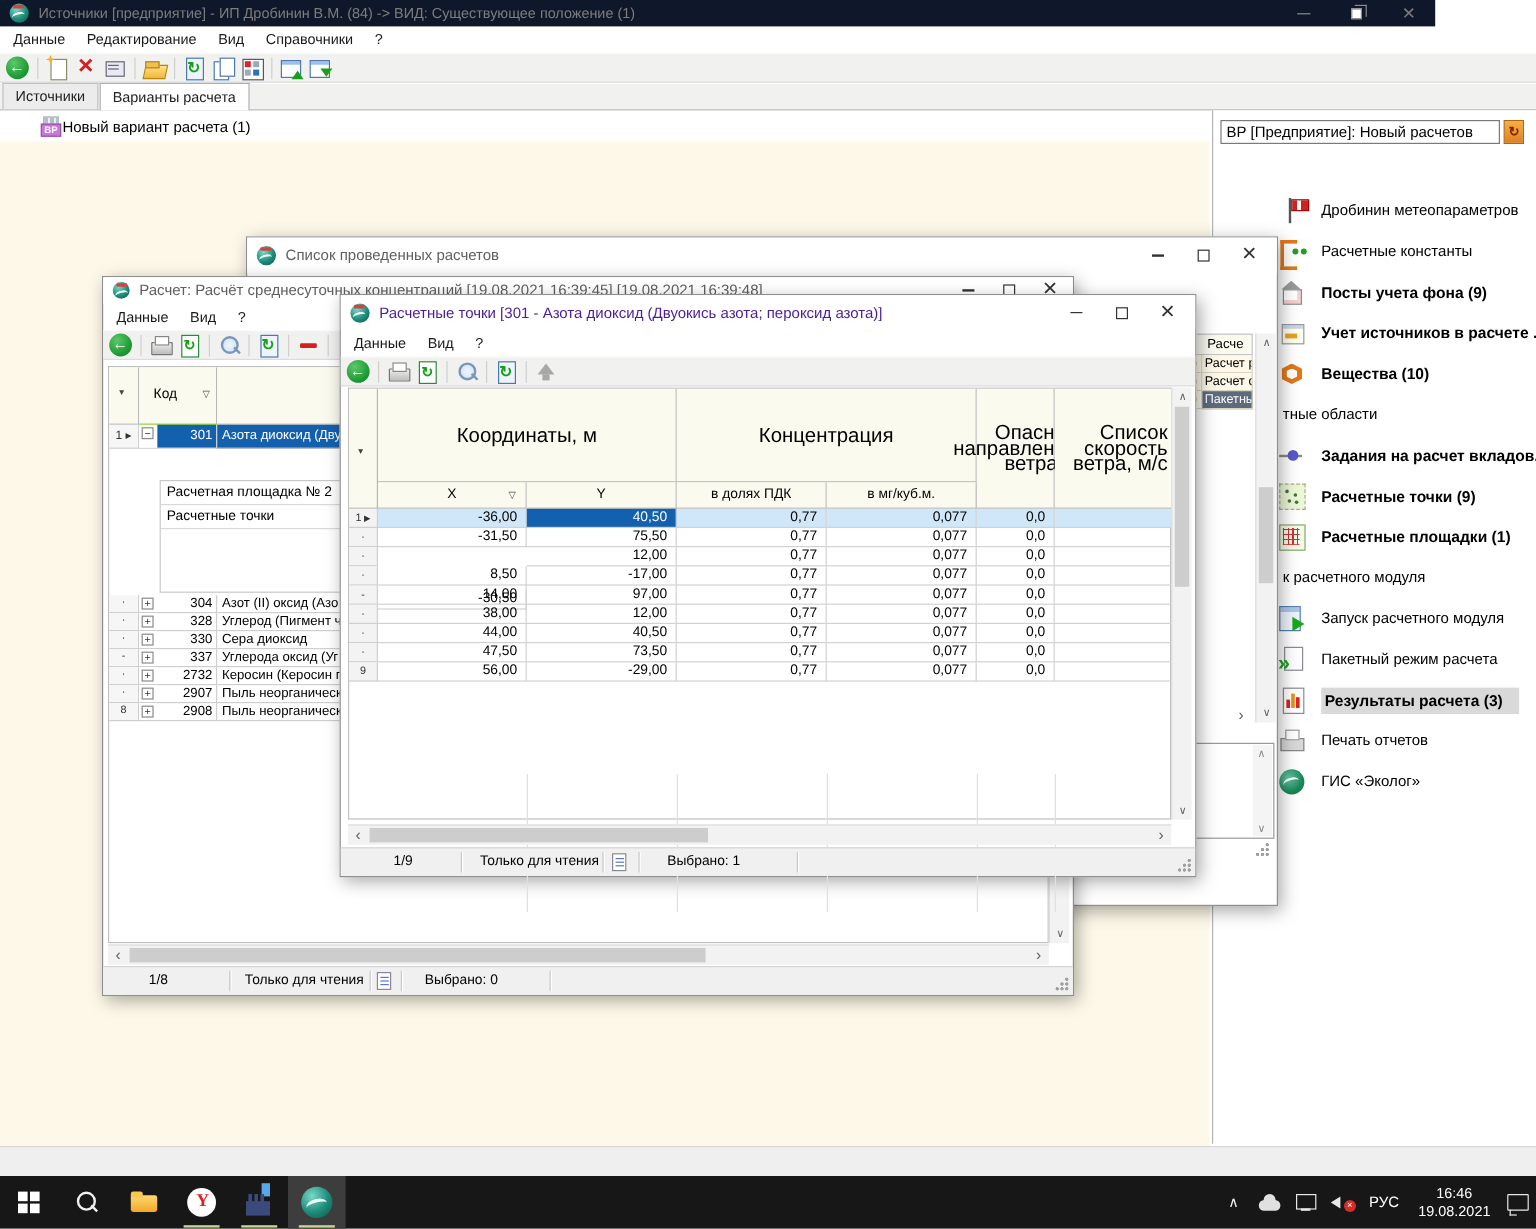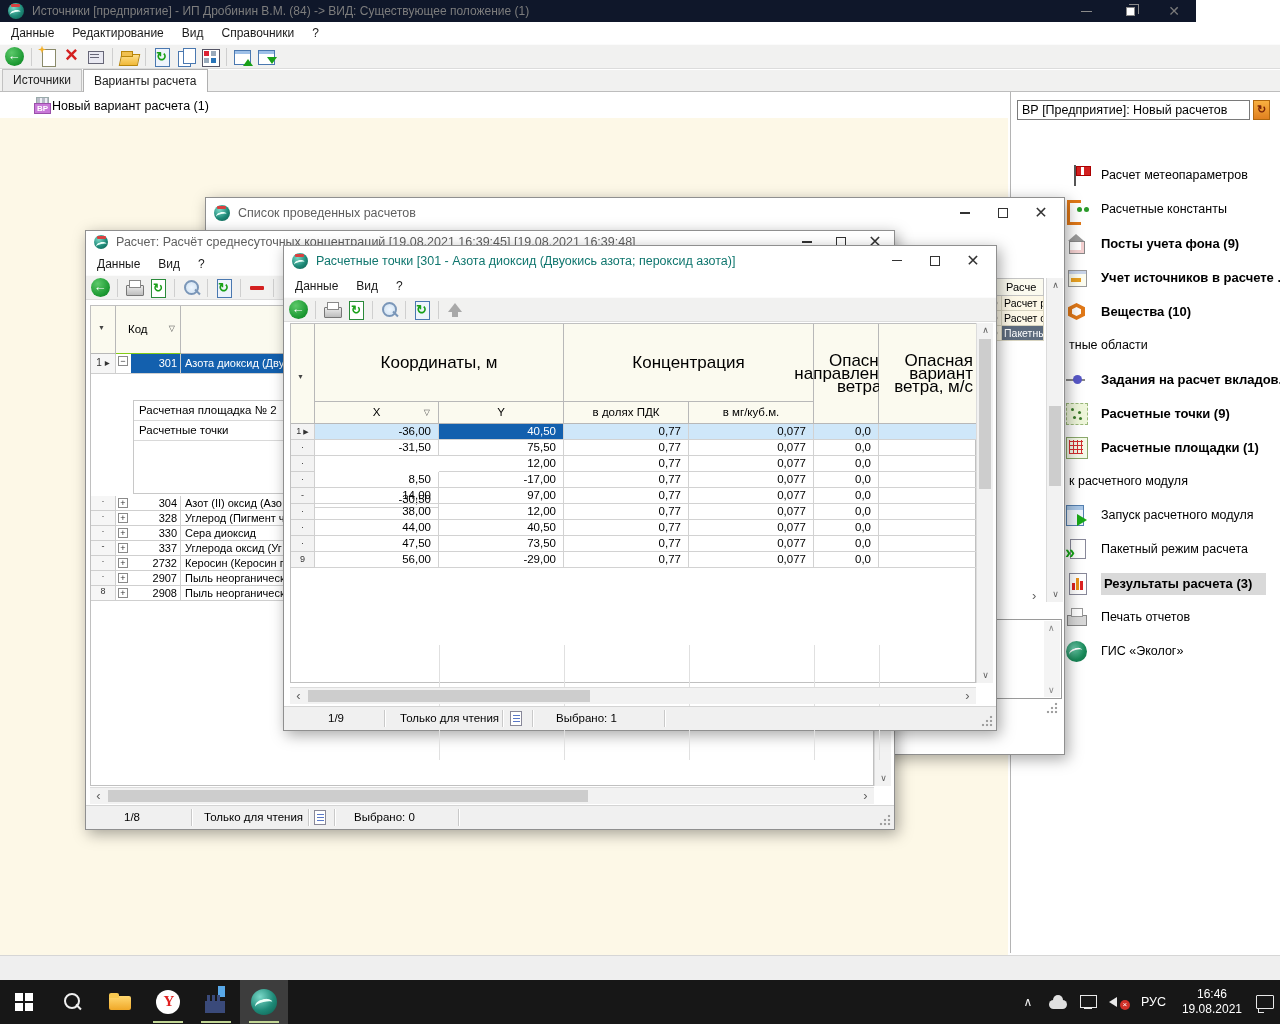--- a/index.html
+++ b/index.html
@@ -112,21 +112,21 @@
       background:linear-gradient(#d22,#d22) 0 100%/3px 7px no-repeat, linear-gradient(#e89018,#e89018) 4px 100%/3px 12px no-repeat, linear-gradient(#d22,#d22) 8px 100%/3px 9px no-repeat; }
   .print-reports::before { content:""; position:absolute; left:2px; top:9px; width:18px; height:9px; background:#d8d8d8; border:1px solid #888; }
   .print-reports::after { content:""; position:absolute; left:6px; top:2px; width:10px; height:7px; background:#fff; border:1px solid #999; }
   .gis-ecolog::before { content:""; position:absolute; left:1px; top:1px; width:21px; height:21px; border-radius:50%; background:radial-gradient(circle at 35% 35%,#6ac8a8,#1a8a5a 60%,#0e6a42); }
   .gis-ecolog::after { content:""; position:absolute; left:4px; top:8px; width:14px; height:7px; border-top:2px solid #fff; border-radius:50%; transform:rotate(-18deg); }
 
   
   .win { position:absolute; background:#fff; border:1px solid #8f8f8f; box-shadow:3px 4px 14px rgba(0,0,0,.35); }
   .w-titlebar { position:absolute; left:0; top:0; right:0; background:#fff; display:flex; align-items:center; }
   .w-title { margin-left:8px; font-size:12.5px; color:#5f5f5f; white-space:nowrap; overflow:hidden; }
-  .w-title.activ { color:#0f766e; }
+  .w-title.activ { color:#4c1d95; }
   .w-ctls { position:absolute; right:4px; top:0; height:100%; display:flex; }
   .wctl { width:38px; height:100%; display:flex; align-items:center; justify-content:center; }
   .wctl .minus { width:10px; height:1.5px; background:#333; }
   .wctl .box { width:10px; height:10px; border:1.5px solid #333; }
   .wctl .x { font-size:16px; color:#333; line-height:10px; }
   .w-menubar { position:absolute; left:2px; height:22px; }
   .w-toolbar { position:absolute; left:0; right:0; height:25px; padding-left:3px; }
 
   
   .vscroll { position:absolute; width:17px; background:#f2f2f2; border-left:1px solid #dcdcdc; }
@@ -309,21 +309,21 @@
 </div>
 <div id="cream-area"></div>
 <div id="bottom-strip"></div>
 
 <div id="sidebar">
   <div id="variant-field">ВР [Предприятие]: Новый расчетов</div>
   <div id="variant-refresh"></div>
   <div id="sidebar-items">
       <div class="sb-row" style="top: 72px;">
         <span class="si windsock"></span>
-        <span class="sb-label">Расчет метеопараметров</span>
+        <span class="sb-label">Дробинин метеопараметров</span>
       </div>
       <div class="sb-row" style="top: 106px;">
         <span class="si constants"></span>
         <span class="sb-label">Расчетные константы</span>
       </div>
       <div class="sb-row" style="top: 140px;">
         <span class="si background-post"></span>
         <span class="sb-label b">Посты учета фона (9)</span>
       </div>
       <div class="sb-row" style="top: 174px;">
@@ -598,21 +598,21 @@
       <span class="tbico ic-refresh"></span>
       <span class="tb-sep"></span>
       <span class="tbico ic-upload-disabled"></span>
     </div>
 
   <div id="pt-table">
     <div id="pt-mkhead" class="pt-h"></div>
     <div class="pt-h" style="left:24px;top:0;width:249px;height:78px;">Координаты, м</div>
     <div class="pt-h" style="left:273px;top:0;width:250px;height:78px;">Концентрация</div>
     <div class="pt-h" style="left:523px;top:0;width:65px;height:100px;padding:0 2px;">Опасное направление ветра, °</div>
-    <div class="pt-h" style="left:588px;top:0;width:98px;height:100px;border-right:none;padding:0 4px;">Опасная вариант ветра, м/с</div>
+    <div class="pt-h" style="left:588px;top:0;width:98px;height:100px;border-right:none;padding:0 4px;">Список скорость ветра, м/с</div>
     <div class="pt-sub" style="left:24px;width:124px;"><span>X</span><span class="pt-sort">▽</span></div>
     <div class="pt-sub" style="left:148px;width:125px;">Y</div>
     <div class="pt-sub" style="left:273px;width:125px;">в долях ПДК</div>
     <div class="pt-sub" style="left:398px;width:125px;">в мг/куб.м.</div>
     <div id="points-rows">
         <div class="pt-row sel" style="top: 100px;">
           <span class="pt-mk"><b>1</b><span class="tri">▶</span></span>
           <span class="pt-cell" style="left: 24px; width: 124px;">-36,00</span>
           <span class="pt-cell ysel" style="left: 148px; width: 125px;">40,50</span>
           <span class="pt-cell" style="left: 273px; width: 125px;">0,77</span>

